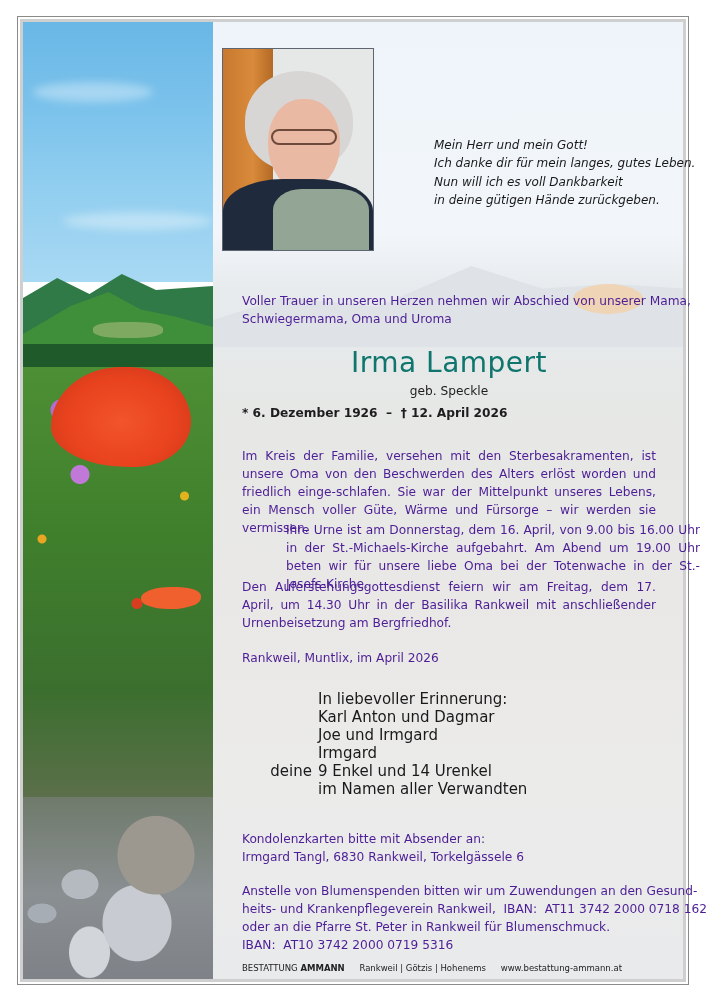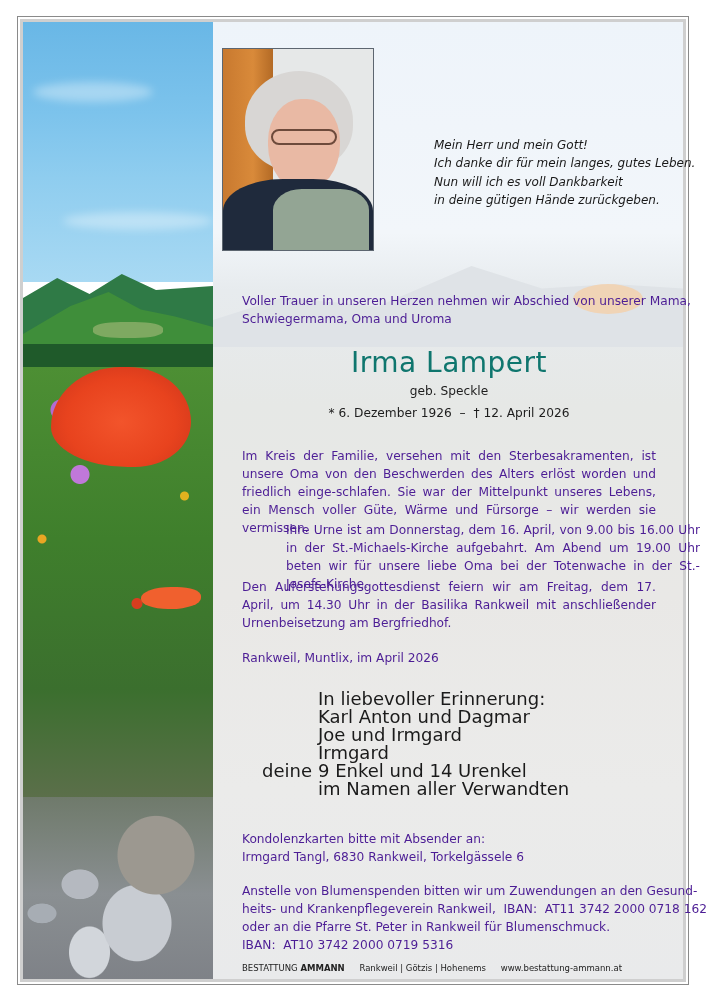--- a/index.html
+++ b/index.html
@@ -59,28 +59,28 @@
   .photo .cardigan { position:absolute; left:0; top:130px; width:100%; height:80px; background:#1f2a3c; border-radius:40% 40% 0 0; }
   .photo .shirt { position:absolute; left:50px; top:140px; width:96px; height:70px; background:#93a594; border-radius:30% 30% 0 0; }
 
   .poem { position:absolute; left:422px; top:136px; font-style:italic; font-size:12px; line-height:18.4px; color:#1a1a1a;margin-left:12px; }
   .poem div { white-space:nowrap; }
 
   .text { position:absolute; left:242px; width:414px; font-size:12.2px; line-height:18px; color:#4c1d95; }
   .intro { top:292px; }
   .name { position:absolute; left:242px; width:414px; top:345px; text-align:center; font-size:28px; line-height:36px; letter-spacing:0.5px; color:#0f766e; }
   .maiden { position:absolute; left:242px; width:414px; top:384px; text-align:center; font-size:12.2px; color:#1d1d1d; }
-  .dates { position:absolute; left:242px; width:414px; top:406px; text-align:center; font-size:12.2px; color:#1d1d1d; }
+  .dates { position:absolute; left:242px; width:414px; top:406px; text-align:left; font-size:12.2px; color:#1d1d1d;font-weight:bold; }
   .para { text-align:justify; }
   .p1 { top:447px; }
   .p2 { top:521px;margin-left:44px; }
   .p3 { top:578px; }
   .place { top:649px; }
 
-  .signoff { position:absolute; top:690px; left:242px; font-size:18px; line-height:18px; }
+  .signoff { position:absolute; top:690px; left:242px; font-size:15px; line-height:18px; }
   .signoff .row { display:flex; }
   .signoff .lbl { width:76px; text-align:right; padding-right:6px; box-sizing:border-box; }
   .signoff .val { white-space:nowrap; }
 
   .cards-title { top:830px; }
   .donations { top:882px; }
 
   .footer { position:absolute; left:242px; top:963px; font-size:8.5px; color:#222; white-space:nowrap; }
   .footer b { font-weight:bold; }
   .footer .sp { display:inline-block; width:12px; }

